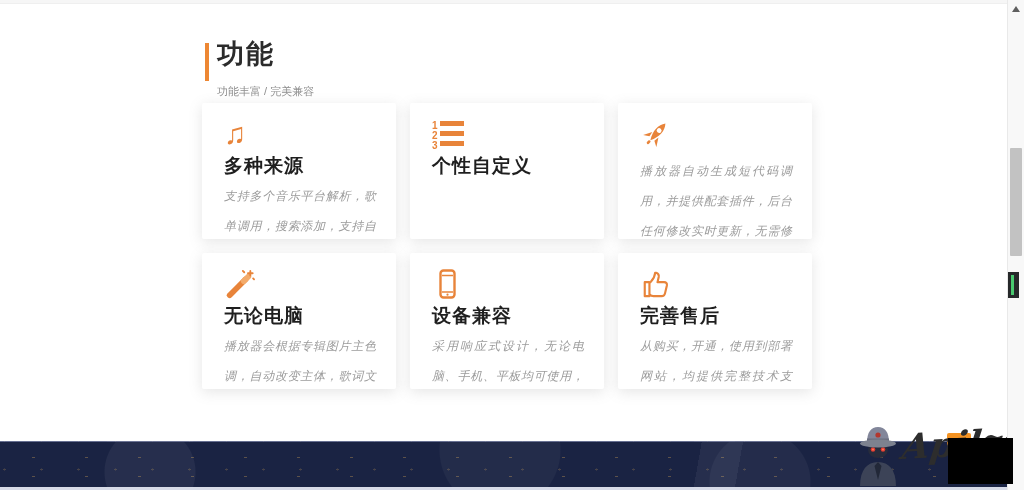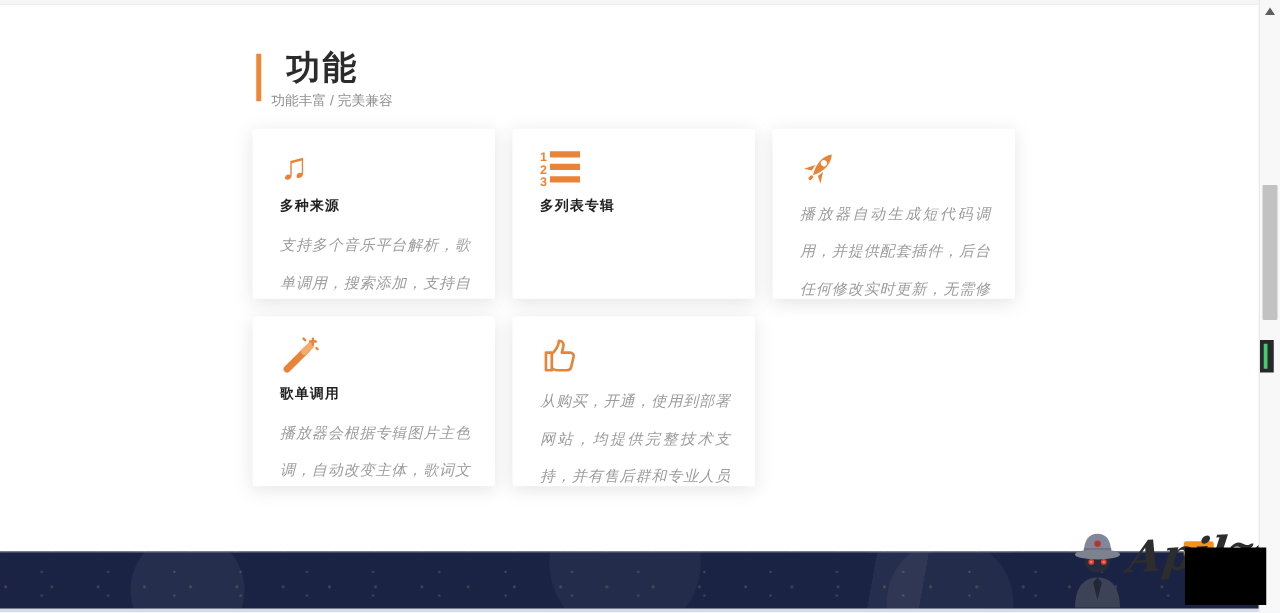--- a/index.html
+++ b/index.html
@@ -17,26 +17,26 @@
     background: #f6f6f6; border-bottom: 1px solid #efefef;
   }
 
   
   .section-header { position: absolute; left: 205px; top: 39px; }
   .accent-bar {
     position: absolute; left: 0; top: 4px; width: 4px; height: 38px;
     background: #ed8733;
   }
   .section-title {
-    margin-left: 24px;
+    margin-left: 12px;
     font-size: 27px; font-weight: bold; color: #2b2b2b; letter-spacing: 2px;
     line-height: 30px;
   }
   .section-subtitle {
-    margin-left: 12px; margin-top: 4px;
+    margin-left: 12px; margin-top: 15px;
     font-size: 11px; color: #8f8f8f;
   }
 
   
   .cards {
     position: absolute; left: 202px; top: 103px; width: 610px;
     display: grid;
     grid-template-columns: repeat(3, 194px);
     grid-auto-rows: 136px;
     gap: 14px 14px;
@@ -46,21 +46,21 @@
     box-shadow: 0 3px 14px rgba(110,110,110,0.18);
     border-radius: 2px;
     padding: 16px 20px 0 22px;
     overflow: hidden;
   }
   .card-icon {
     height: 30px; display: flex; align-items: flex-end; color: #e8843a;
   }
   .glyph-icon { font-size: 30px; line-height: 30px; color: #e8843a; }
   .card-title {
-    margin-top: 8px; font-size: 11px; font-weight: bold; color: #1f1f1f;
+    margin-top: 8px; font-size: 19px; font-weight: bold; color: #1f1f1f;
     line-height: 17px; letter-spacing: 1px;
   }
   .card-desc {
     margin-top: 7px; font-size: 12px; color: #9c9c9c;
     line-height: 30px; text-align: justify; font-style: italic;
   }
 
   
   .footer {
     position: absolute; left: 0; top: 441px; width: 1024px; height: 46px;
@@ -149,21 +149,21 @@
     <div class="card-icon">
       <svg width="34" height="30" viewBox="0 0 34 30">
         <text x="0" y="10" font-size="10" font-weight="bold" fill="#e8843a">1</text>
         <text x="0" y="20" font-size="10" font-weight="bold" fill="#e8843a">2</text>
         <text x="0" y="30" font-size="10" font-weight="bold" fill="#e8843a">3</text>
         <rect x="8" y="2" width="24" height="5" fill="#e8843a"></rect>
         <rect x="8" y="12" width="24" height="5" fill="#e8843a"></rect>
         <rect x="8" y="22" width="24" height="5" fill="#e8843a"></rect>
       </svg>
     </div>
-    <div class="card-title">多列表专辑</div>
+    <div class="card-title">个性自定义</div>
   </div>
 
   <div class="card">
     <div class="card-icon">
       <svg width="32" height="30" viewBox="0 0 32 32">
         <g transform="rotate(42 16 16)" fill="#e8843a">
           <path d="M16 1 C21 7 21 16 16 25 C11 16 11 7 16 1 Z"></path>
           <circle cx="16" cy="11" r="2.6" fill="#ffffff"></circle>
           <path d="M11.6 17 L6.5 26 L12.5 22.5 Z"></path>
           <path d="M20.4 17 L25.5 26 L19.5 22.5 Z"></path>
@@ -180,32 +180,45 @@
         <line x1="5" y1="28" x2="22" y2="11" stroke="#e8843a" stroke-width="6" stroke-linecap="round"></line>
         <line x1="20" y1="13" x2="25" y2="8" stroke="#f3ab6b" stroke-width="6" stroke-linecap="round"></line>
         <g stroke="#e8843a" stroke-width="2" stroke-linecap="round">
           <line x1="27" y1="2" x2="27" y2="7"></line>
           <line x1="24.5" y1="4.5" x2="29.5" y2="4.5"></line>
           <line x1="19" y1="2" x2="20.5" y2="3.5"></line>
           <line x1="30" y1="10" x2="31" y2="11"></line>
         </g>
       </svg>
     </div>
-    <div class="card-title">歌单调用</div>
+    <div class="card-title">无论电脑</div>
     <div class="card-desc">播放器会根据专辑图片主色调，自动改变主体，歌词文字等色彩，可自由设置/开启全部个性化功能</div>
   </div>
 
+  <div class="card">
+    <div class="card-icon">
+      <svg width="30" height="30" viewBox="0 0 30 30">
+        <rect x="8.5" y="1.5" width="14" height="27" rx="3" fill="none" stroke="#e8843a" stroke-width="2.4"></rect>
+        <line x1="10" y1="6.5" x2="21" y2="6.5" stroke="#e8843a" stroke-width="1.6"></line>
+        <line x1="10" y1="23" x2="21" y2="23" stroke="#e8843a" stroke-width="1.6"></line>
+        <circle cx="15.5" cy="25.7" r="1.1" fill="#e8843a"></circle>
+      </svg>
+    </div>
+    <div class="card-title">设备兼容</div>
+    <div class="card-desc">采用响应式设计，无论电脑、手机、平板均可使用，100%完美兼容您的设备</div>
+  </div>
 
   <div class="card">
     <div class="card-icon">
       <svg width="32" height="30" viewBox="0 0 32 32">
         <path d="M4 14 h5 v15 H4 Z
                  M9 27 c1.2 1.3 2.5 2 4.5 2 h8.5 c2 0 3.2-1 3.6-3 l2-8.5 c0.4-2-0.8-3.5-3-3.5 h-7 l1.3-5.5 c0.4-2-0.6-4-2.6-4.3 l-1.2-0.2 c-0.3 3.4-1.6 6.6-4.6 9.6 l-1.5 1.4" fill="none" stroke="#e8843a" stroke-width="2.3" stroke-linejoin="round" stroke-linecap="round"></path>
       </svg>
     </div>
+    <div class="card-title">完善售后</div>
     <div class="card-desc">从购买，开通，使用到部署网站，均提供完整技术支持，并有售后群和专业人员解决问题，自由交流</div>
   </div>
 
 </div>
 
 <div class="footer"></div>
 <div class="footer-bottom-strip"></div>
 
 <div class="mascot">
   <svg width="44" height="66" viewBox="0 0 44 66">

